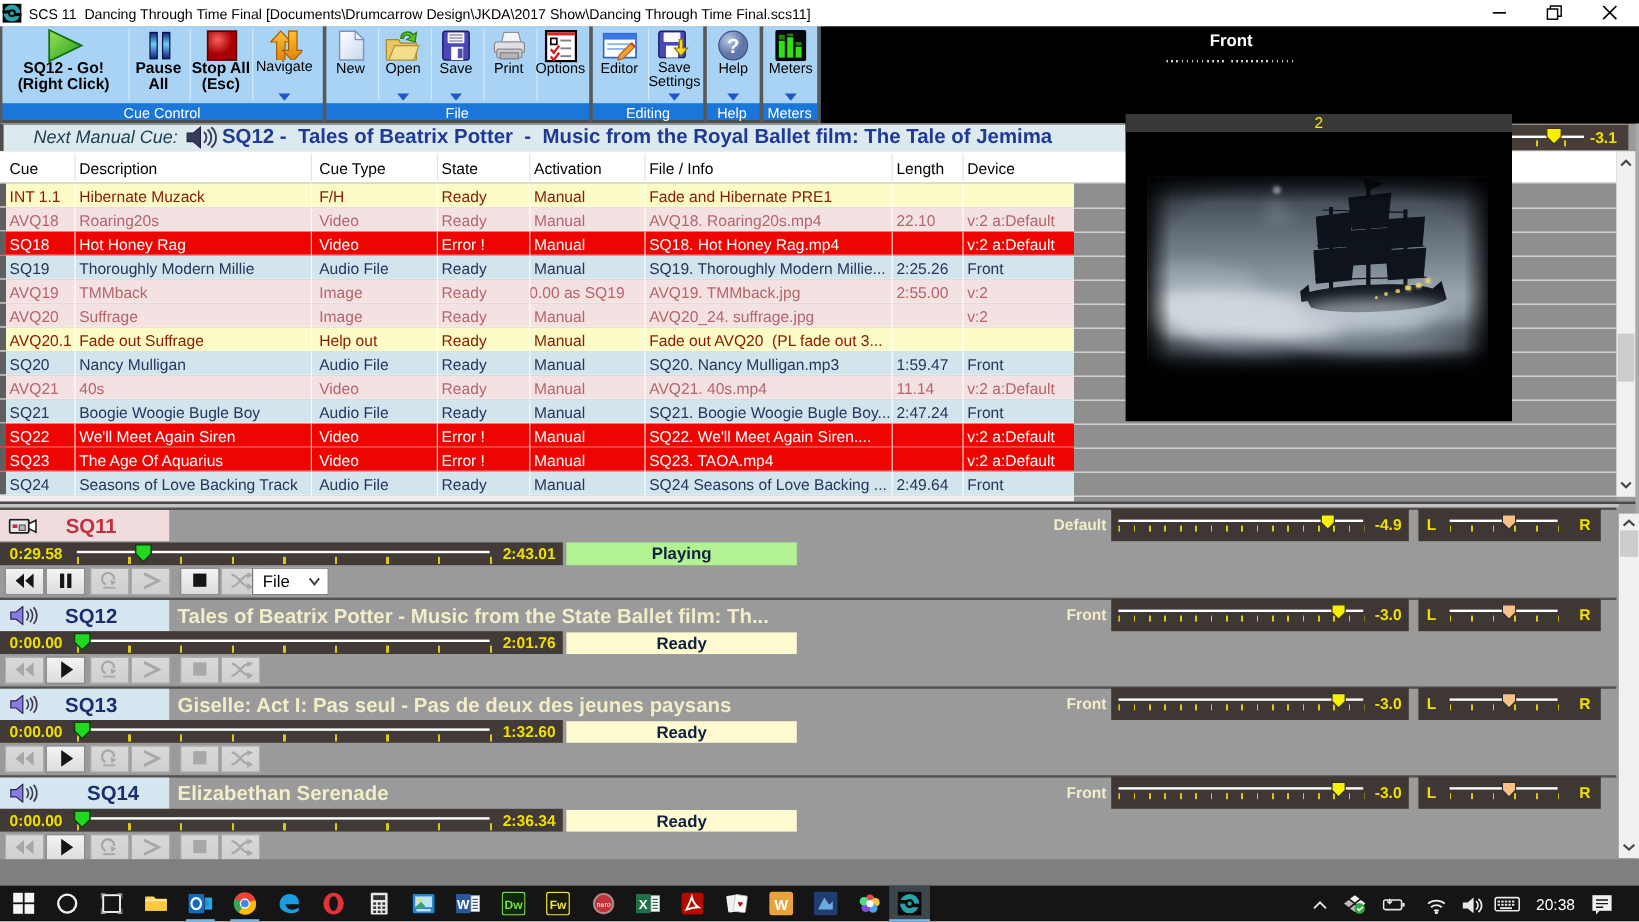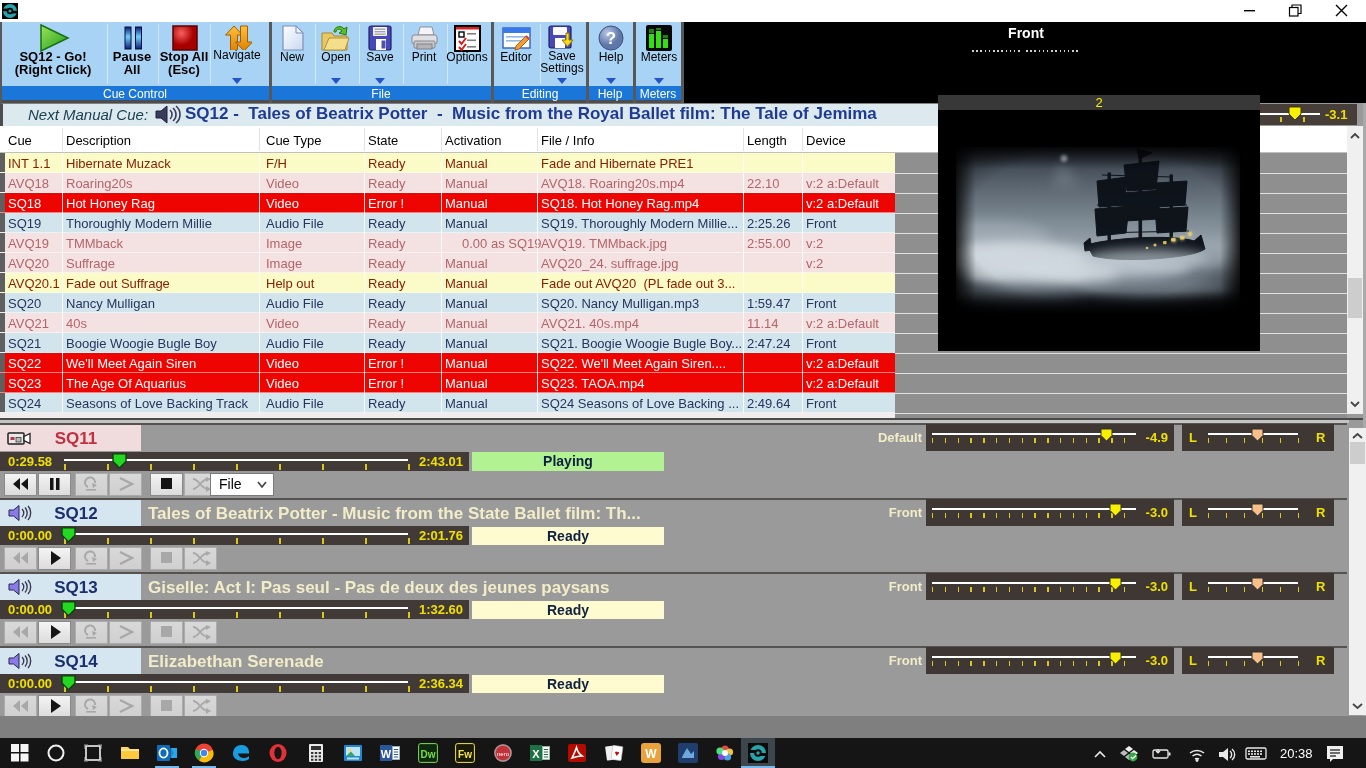--- a/index.html
+++ b/index.html
@@ -30,20 +30,21 @@
 <div id="app">
 <div class="abs" style="left:0px;top:0px;width:1366px;height:22px;background:#FFFFFF"></div>
 <svg class="abs" style="left:2px;top:3px" width="16" height="16">
       <rect width="16" height="16" fill="#000"></rect>
       <circle cx="8" cy="8" r="7" fill="#27A3AC"></circle>
       <circle cx="8" cy="8" r="3.2" fill="#000"></circle>
       <rect x="0" y="5.6" width="6.5" height="2.6" fill="#000"></rect>
       <rect x="9.5" y="7.8" width="6.5" height="2.6" fill="#000"></rect>
       <circle cx="8" cy="8" r="1.6" fill="#27A3AC"></circle>
     </svg>
+<div class="abs" id="titletext" style="left:24px;top:5px">SCS 11&nbsp; Dancing Through Time Final [Documents\Drumcarrow Design\JKDA\2017 Show\Dancing Through Time Final.scs11]</div>
 <svg class="abs" style="left:1243px;top:0" width="14" height="20">
       <rect x="1" y="10" width="11" height="1.4" fill="#000"></rect>
     </svg>
 <svg class="abs" style="left:1288px;top:0" width="14" height="20">
       <rect x="1.5" y="7.5" width="8.5" height="8.5" fill="none" stroke="#000" stroke-width="1.2"></rect>
       <path d="M4 7.5 V5 H13 V13.5 H10" fill="none" stroke="#000" stroke-width="1.2"></path>
     </svg>
 <svg class="abs" style="left:1334px;top:0" width="16" height="20">
       <path d="M2 5 L13 16 M13 5 L2 16" stroke="#000" stroke-width="1.4"></path>
     </svg>
@@ -302,21 +303,21 @@
       <div class="vsep" style="left:537px"></div>
       <div class="vsep" style="left:743px"></div>
       <div class="vsep" style="left:802px"></div>
     </div>
 <div class="abs" style="left:0;top:213px;width:5px;height:19px;background:#5F5F5F"></div>
 <div class="trow" style="top:233px;background:#F4E2E2;color:#B4646B;box-shadow:inset 0 -1px 0 rgba(255,255,255,.5)">
       <div class="tc" style="left:8px">AVQ19</div>
       <div class="tc" style="left:66px">TMMback</div>
       <div class="tc" style="left:266px">Image</div>
       <div class="tc" style="left:368px">Ready</div>
-      <div class="tc" style="left:462px">0.00 as SQ19</div>
+      <div class="tc" style="left:441px">0.00 as SQ19</div>
       <div class="tc" style="left:541px">AVQ19. TMMback.jpg</div>
       <div class="tc" style="left:747px">2:55.00</div>
       <div class="tc" style="left:806px">v:2</div>
       <div class="vsep" style="left:62px"></div>
       <div class="vsep" style="left:259px"></div>
       <div class="vsep" style="left:364px"></div>
       <div class="vsep" style="left:441px"></div>
       <div class="vsep" style="left:537px"></div>
       <div class="vsep" style="left:743px"></div>
       <div class="vsep" style="left:802px"></div>
@@ -743,21 +744,21 @@
     <div class="pbtn dis" style="left:184px;top:621.0px;height:23px"><svg width="31" height="20" viewBox="0 0 31 20">
         <path d="M8 5 C14 5 16 15 23 15 M8 15 C14 15 16 5 23 5" fill="none" stroke="#A8A8A8" stroke-width="1.8"></path>
         <path d="M21 3 L26 5 L21 8 Z M21 12 L26 15 L21 18 Z" fill="#A8A8A8"></path>
       </svg></div>
 <div class="abs" style="left:0;top:645.5px;width:1347px;height:2px;background:#555250"></div>
 <div class="abs" style="left:0;top:647.5px;width:141px;height:26px;background:#D6E6F0"></div>
 <svg class="abs" style="left:8px;top:652.5px" width="24" height="16" viewBox="0 0 24 16">
       <path d="M1 5 H5.5 L11 .5 V15.5 L5.5 11 H1 Z" fill="#8A7AE8" stroke="#26264A" stroke-width="1"></path>
       <path d="M14 4 A5.5 5.5 0 0 1 14 12 M17 2.5 A8 8 0 0 1 17 13.5 M20 1 A10.5 10.5 0 0 1 20 15" fill="none" stroke="#3A3A55" stroke-width="1.4"></path>
     </svg>
-<div class="abs" style="left:36px;top:651.5px;width:80px;text-align:center;font-size:17px;font-weight:bold;color:#1A2F6E">SQ14</div>
+<div class="abs" style="left:36px;top:651.5px;width:80px;text-align:right;font-size:17px;font-weight:bold;color:#1A2F6E">SQ14</div>
 <div class="ptext" style="top:651.5px">Elizabethan Serenade</div>
 <div class="vlabel" style="left:800px;top:652.5px;width:122px;text-align:right">Front</div>
     <div class="abs" style="left:926px;top:646.5px;width:248px;height:27px;background:#3E3734"></div>
     <div class="abs" style="left:932px;top:655.5px;width:204px;height:2px;background:#FFF"></div>
     <div class="abs" style="left:932px;top:660.5px;width:205px;height:5px;background-image:repeating-linear-gradient(90deg,#D8C820 0 1.4px,transparent 1.4px 12.8px)"></div>
     <svg class="abs" style="left:1108.5px;top:650.5px" width="13" height="14" viewBox="0 0 13 14">
       <path d="M1 1 H12 V7.5 L6.5 13 L1 7.5 Z" fill="#F8F000" stroke="#303030"></path>
     </svg>
     <div class="vval" style="left:1138px;top:652.5px;width:30px;text-align:right">-3.0</div>
     <div class="abs" style="left:1182px;top:646.5px;width:152px;height:27px;background:#3E3734"></div>

